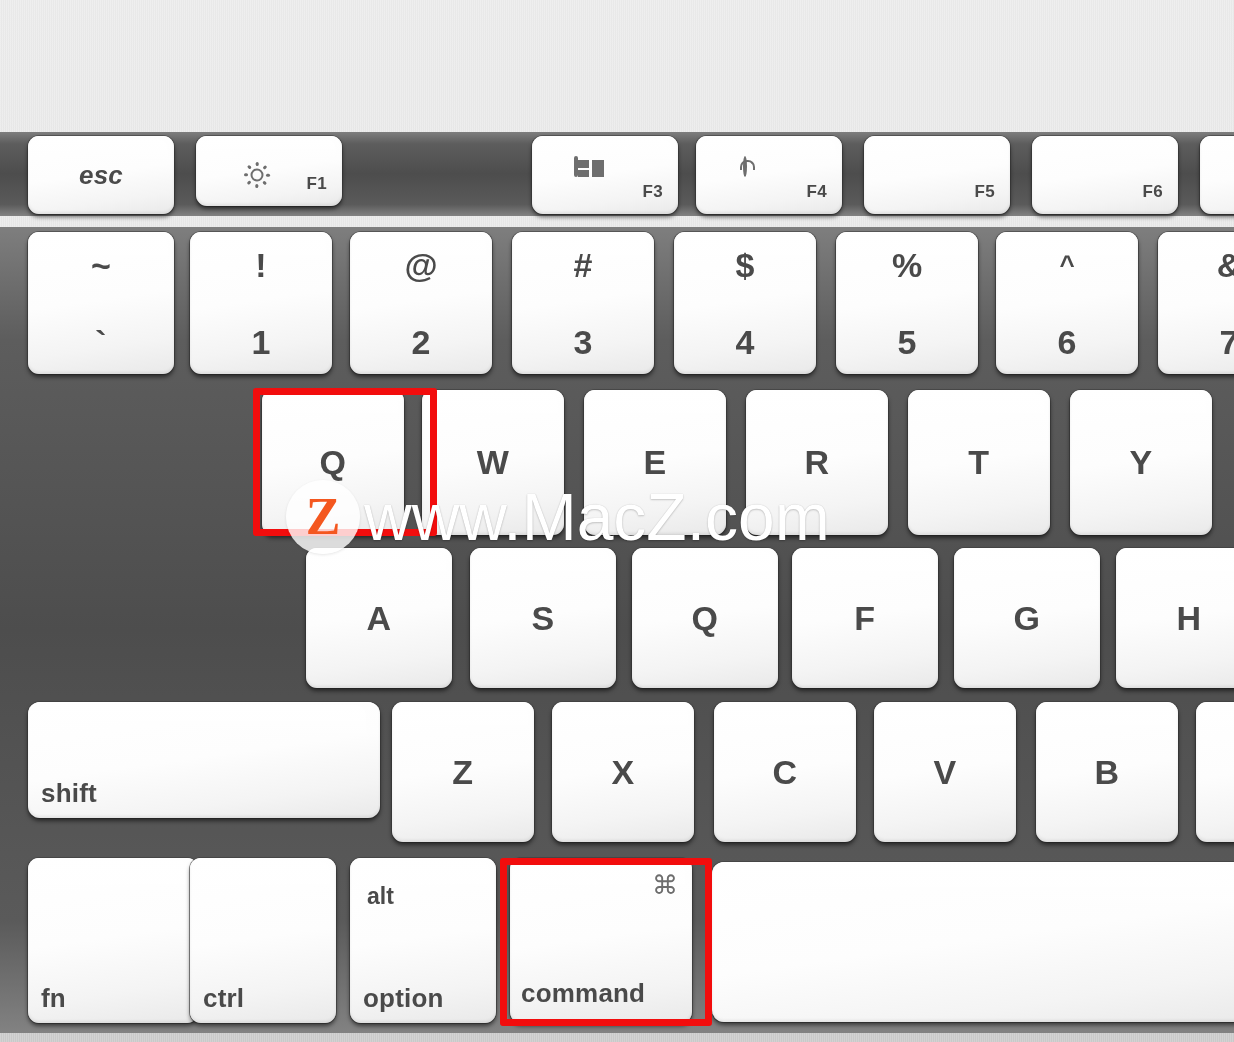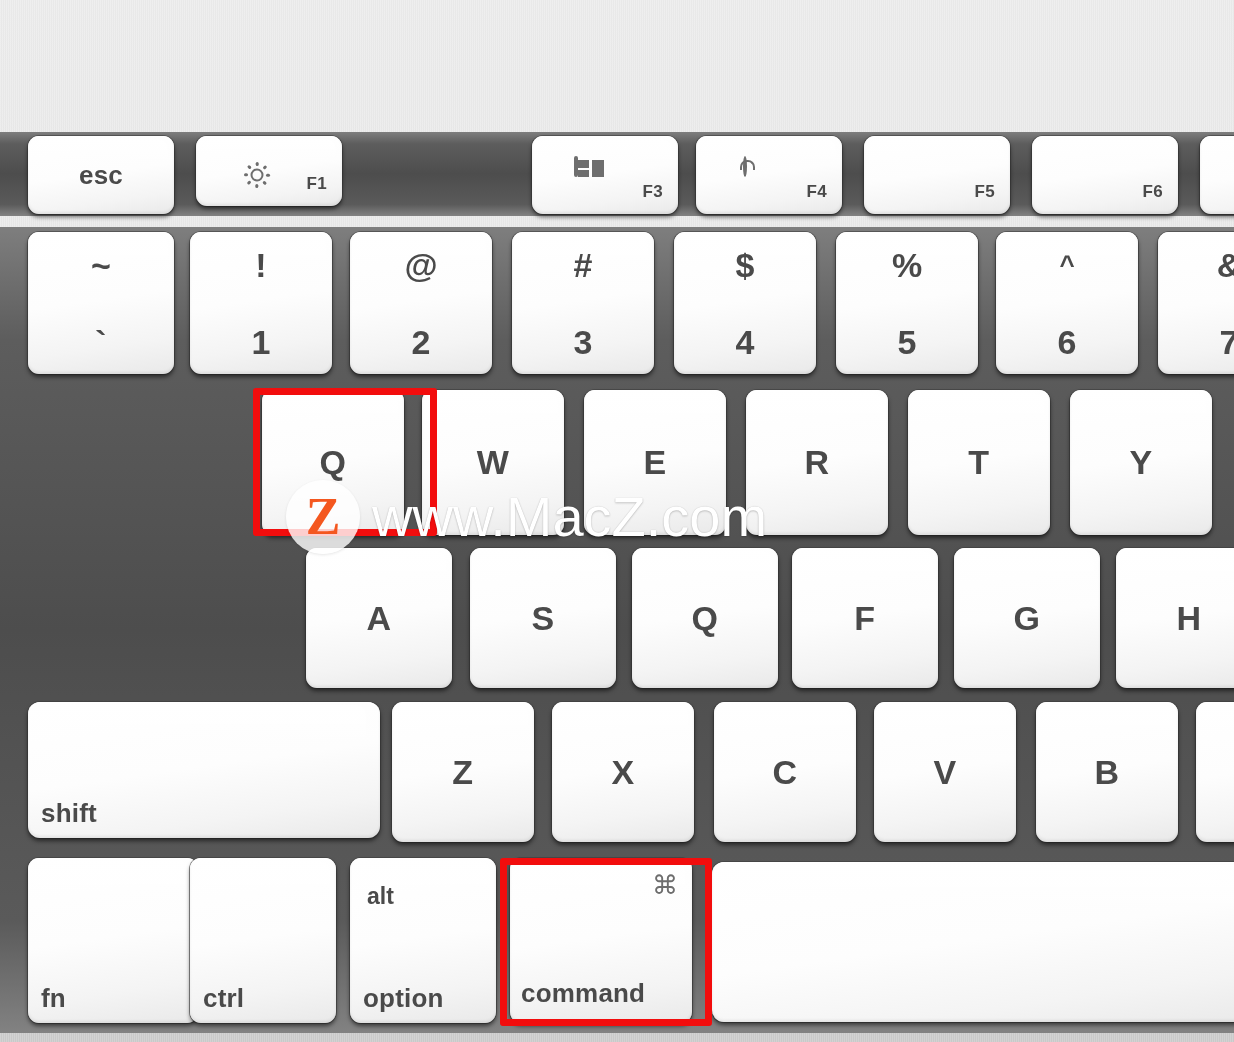--- a/index.html
+++ b/index.html
@@ -75,21 +75,21 @@
     width:74px;height:74px;border-radius:50%;
     background:rgba(255,255,255,.80);
     display:flex;align-items:center;justify-content:center;
     box-shadow:0 1px 3px rgba(0,0,0,.10);
   }
   #wm .zcircle span{
     font-size:52px;font-weight:700;color:#f4571f;line-height:1;
     font-family:"Liberation Serif",serif;
   }
   #wm .wmtext{
-    margin-left:12px;font-size:56px;font-weight:400;color:#ffffff;
+    margin-left:4px;font-size:66px;font-weight:400;color:#ffffff;
     letter-spacing:0px;line-height:1;
     text-shadow:0 1px 2px rgba(0,0,0,.18),0 0 1px rgba(0,0,0,.22);
     font-family:"Liberation Sans",sans-serif;
   }
   
   .mc{position:relative;width:34px;height:26px;border:2.5px solid #6e6e6e;border-radius:3px;}
   .mc i{position:absolute;background:#6e6e6e;display:block;}
   .mc .a{left:2px;top:2px;width:11px;height:8px;}
   .mc .b{left:2px;top:12px;width:11px;height:7px;}
   .mc .c{left:16px;top:2px;width:12px;height:17px;}
@@ -103,21 +103,21 @@
   .sun .ray{position:absolute;left:50%;top:50%;width:2.6px;background:#6e6e6e;border-radius:2px;transform-origin:50% 50%;}
 </style>
 </head>
 <body>
 
 <div id="stage">
 
   <div class="well" style="top:132px;height:84px;"></div>
   <div class="well" style="top:227px;height:806px;"></div>
 
-  <div class="key" style="left:28px;top:136px;width:146px;height:78px;">
+  <div class="key" style="left:28px;top:136px;width:146px;height:78px;font-style:italic;">
     <div class="gloss"></div>
     <div class="lbl-c">
         <span class="word">esc</span>
       </div>
   </div>
 
   <div class="key" style="left:196px;top:136px;width:146px;height:70px;">
     <div class="gloss"></div>
     <span style="position:absolute;left:46px;top:24px;">
       <span class="sun" style="display:block;width:30px;height:30px;">
@@ -272,21 +272,21 @@
         <span class="letter">G</span>
       </div>
   </div>
   <div class="key" style="left:1116px;top:548px;width:146px;height:140px;">
     <div class="gloss"></div>
     <div class="lbl-c">
         <span class="letter">H</span>
       </div>
   </div>
 
-  <div class="key wide" style="left:28px;top:702px;width:352px;height:136px;">
+  <div class="key wide" style="left:28px;top:702px;width:352px;height:116px;">
     <div class="gloss"></div>
     <span class="word lbl-bl">shift</span>
   </div>
   <div class="key" style="left:392px;top:702px;width:142px;height:140px;">
     <div class="gloss"></div>
     <div class="lbl-c">
         <span class="letter">Z</span>
       </div>
   </div>
   <div class="key" style="left:552px;top:702px;width:142px;height:140px;">

